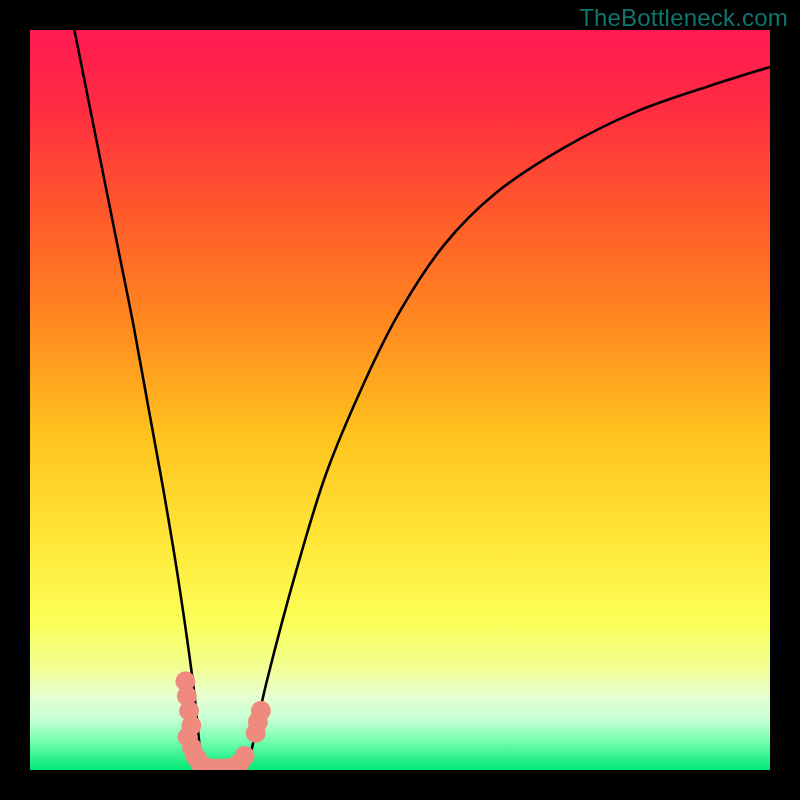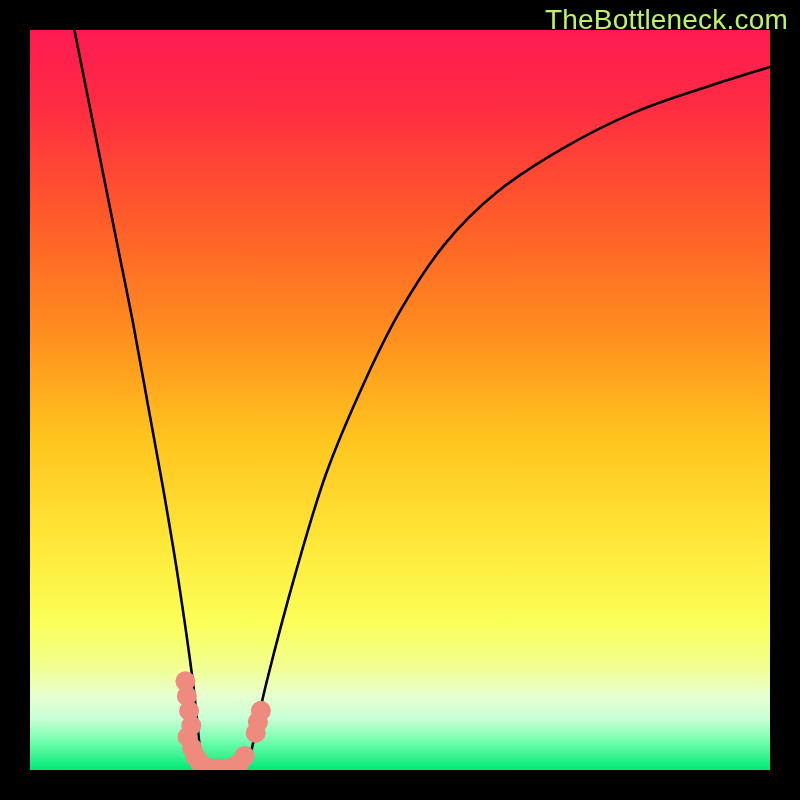--- a/index.html
+++ b/index.html
@@ -38,22 +38,22 @@
     position: absolute;
     left: 0;
     top: 0;
     width: 740px;
     height: 740px;
   }
   .attribution {
     position: absolute;
     top: 4px;
     right: 12px;
-    color: #bef264;
-    font-size: 28px;
+    color: #0f766e;
+    font-size: 24px;
     font-weight: 400;
     letter-spacing: 0.2px;
   }
 </style>
 </head>
 <body>
 
 <div class="frame">
 
   <div class="plot">

